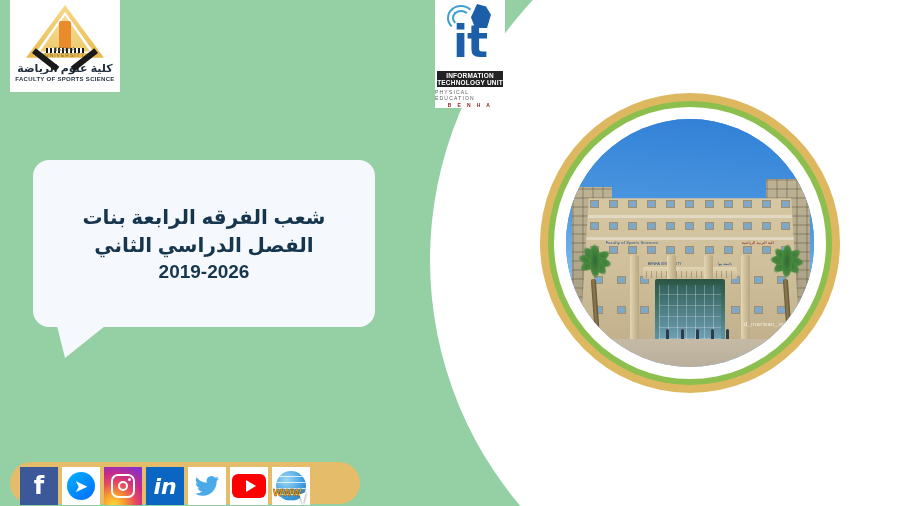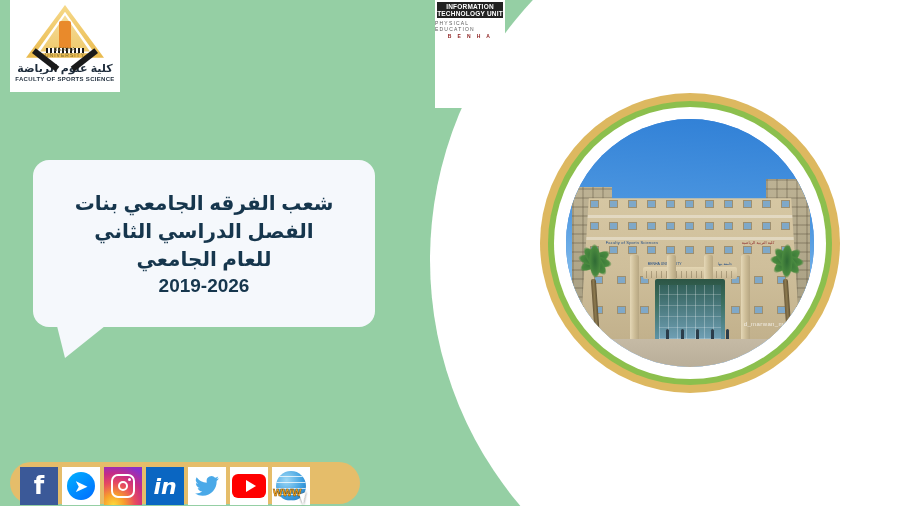--- a/index.html
+++ b/index.html
@@ -791,29 +791,34 @@
       <div class="logo-wing-l"></div>
       <div class="logo-wing-r"></div>
       <div class="logo-base"></div>
       <div class="logo-arc">BENHA UNIVERSITY</div>
     </div>
     <div class="logo-ar">كلية علوم الرياضة</div>
     <div class="logo-en">FACULTY OF SPORTS SCIENCE</div>
   </div>
 
   <div class="it-card">
+    <div class="it-mark">
+      <div class="it-waves"></div>
+      <div class="it-waves2"></div>
+      <div class="it-head"></div>
+      <div class="it-letters">it</div>
+    </div>
     <div class="it-bar">INFORMATION TECHNOLOGY UNIT</div>
     <div class="it-sub">PHYSICAL EDUCATION</div>
     <div class="it-sub2">B E N H A</div>
   </div>
 
   <div class="bubble">
-    <div class="bubble-line">شعب الفرقه الجامعي  بنات</div>
+    <div class="bubble-line">شعب الفرقه الرابعة  بنات</div>
     <div class="bubble-line">الفصل الدراسي الثاني</div>
-    <div class="bubble-line">للعام الجامعي</div>
     <div class="bubble-year">2019-2026</div>
   </div>
   <div class="bubble-tail"></div>
 
 
   <div class="social-bar"></div>
   <div class="social-icons">
     <div class="sicon s-fb">f</div>
     <div class="sicon s-msg">
       <div class="bub">➤</div>

